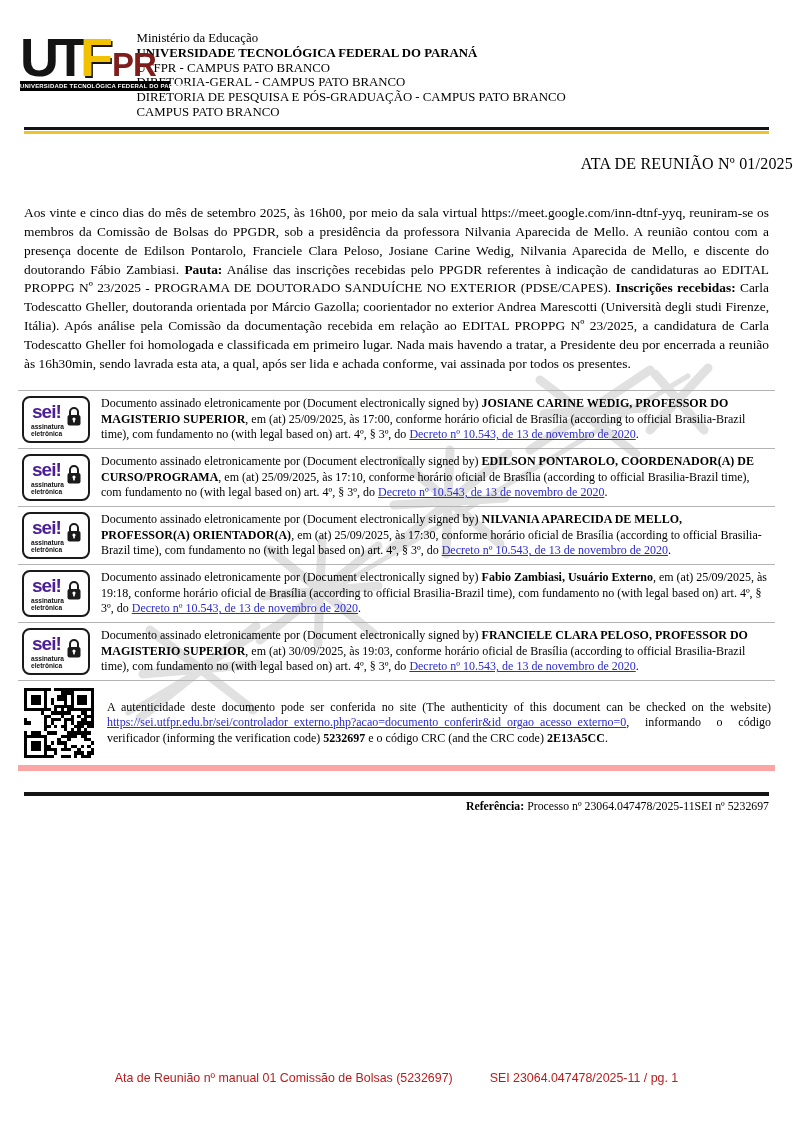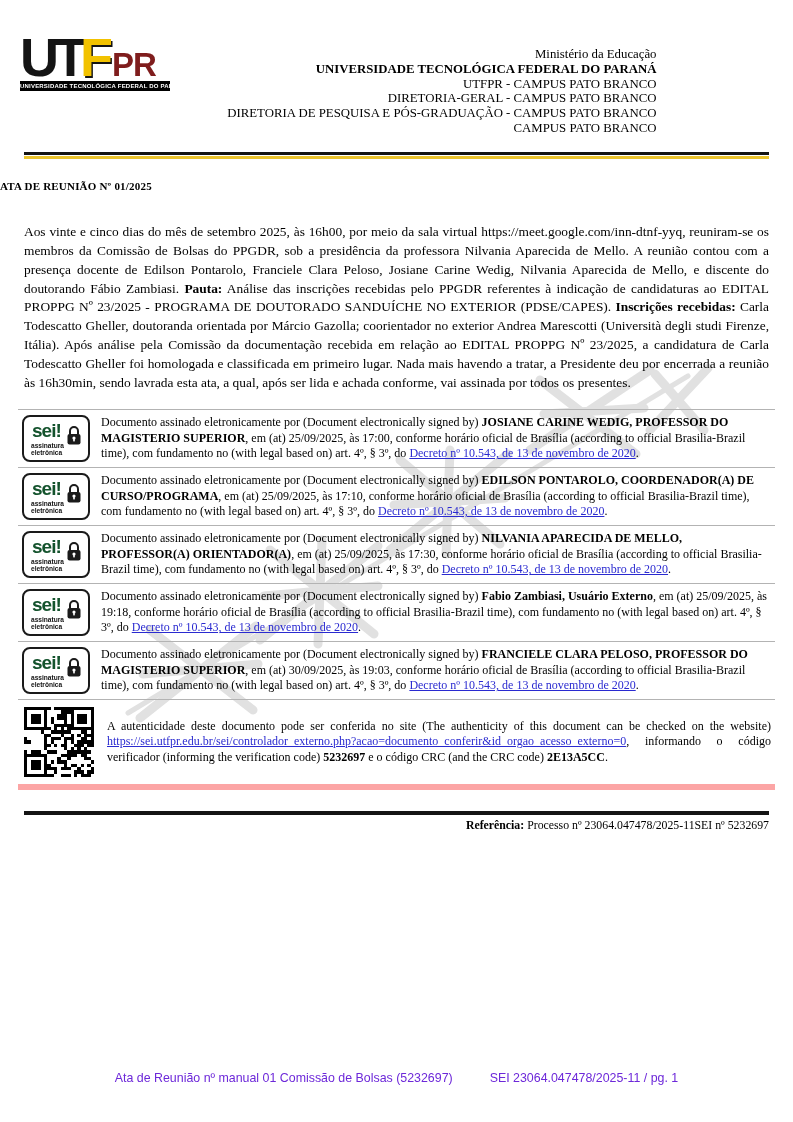--- a/index.html
+++ b/index.html
@@ -12,55 +12,55 @@
   
   .header{position:relative;padding-top:31px}
   .logo{position:absolute;left:20px;top:36px;width:150px}
   .logo-letters{display:flex;align-items:flex-end;font-family:"Liberation Sans",sans-serif;
                 font-weight:800;line-height:.78;white-space:nowrap}
   .logo-ut{font-size:54px;letter-spacing:-5px;color:#141414}
   .logo-f{font-size:54px;color:#f2c200;margin-left:-2px;text-shadow:1.5px 1.5px 0 #141414}
   .logo-pr{font-size:33px;color:#7f1d1d;letter-spacing:-1px;margin-left:-1px}
   .logo-strip{margin-top:3px;background:#000;color:#fff;font-family:"Liberation Sans",sans-serif;
               font-size:6px;font-weight:700;text-align:center;padding:2px 0;white-space:nowrap;letter-spacing:.2px}
-  .header-lines{width:520px;margin:16px auto;text-align:right;font-size:12.8px;line-height:14.8px}
+  .header-lines{width:520px;margin:0 auto;text-align:left;font-size:12.8px;line-height:14.8px}
   .header-lines .hl-bold{font-weight:bold}
 
   .divider{margin:7px 24px 0}
   .divider-black{height:3px;background:#141414}
   .divider-yellow{height:3px;background:#ecc52d;margin-top:1px}
 
-  .title{margin-top:21px;text-align:left;font-weight:bold;font-size:11px;letter-spacing:.2px}
+  .title{margin-top:21px;text-align:right;font-weight:normal;font-size:16px;letter-spacing:.2px}
 
   .body-par{margin:31px 24px 0 24px;text-align:justify;font-size:13.4px;line-height:18.9px}
   .body-par b{font-weight:bold}
 
   
   .sig-section{margin:16px 18px 0 18px}
   .sig-row{display:flex;gap:11px;align-items:center;padding:5px 4px;border-top:1px solid #b3b3b3}
   .sig-row.last{border-bottom:6px solid #fca5a5}
   .sig-text{font-size:12px;line-height:15.6px;text-align:left}
   .sig-text.justify{text-align:justify}
   .doc-link{color:#2a2ad0;}
 
   .sei-stamp{position:relative;flex:0 0 68px;width:68px;height:47px;border:2px solid #1a1a1a;
              border-radius:8px;background:#fff;font-family:"Liberation Sans",sans-serif}
-  .sei-word{position:absolute;left:8px;top:3px;font-size:19px;font-weight:800;letter-spacing:-1px;color:#14532d}
+  .sei-word{position:absolute;left:8px;top:3px;font-size:19px;font-weight:800;letter-spacing:-1px;color:#4c1d95}
   .sei-sub{position:absolute;left:7px;top:25px;font-size:6.6px;font-weight:700;line-height:7.2px;color:#111}
   .sei-lock{position:absolute;right:6px;top:8px}
 
   .qr{flex:0 0 74px;width:74px;height:74px;display:grid;grid-template-columns:repeat(21,1fr);
       grid-template-rows:repeat(21,1fr);background:#fff;padding:2px}
   .qb{background:#000}.qw{background:#fff}
 
   .bottom-rule{height:4px;background:#141414;margin:21px 24px 0}
   .ref-row{display:flex;justify-content:flex-end;margin:3px 24px 0;font-size:11.8px;line-height:15px}
 
   .page-footer{position:absolute;left:0;right:0;top:1071px;display:flex;justify-content:center;gap:37px;
-               font-family:"Liberation Sans",sans-serif;font-size:12.4px;color:#6d28d9;z-index:1}
+               font-family:"Liberation Sans",sans-serif;font-size:12.4px;color:#b91c1c;z-index:1}
 </style>
 </head>
 <body>
 
 <div class="page">
 
   <svg class="watermark" width="630" height="385" viewBox="0 0 630 385">
     <g stroke="#dcdcdc" stroke-width="9" stroke-linecap="round" fill="none" opacity="0.85">
       <path d="M40 355 L600 18" stroke-width="5"></path>
       <path d="M52 360 L168 268"></path>

